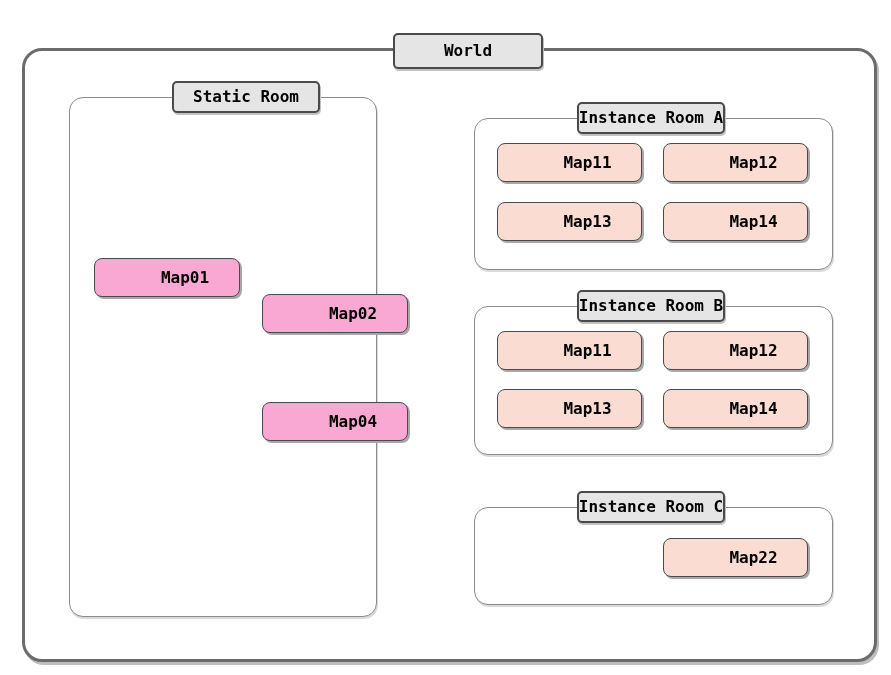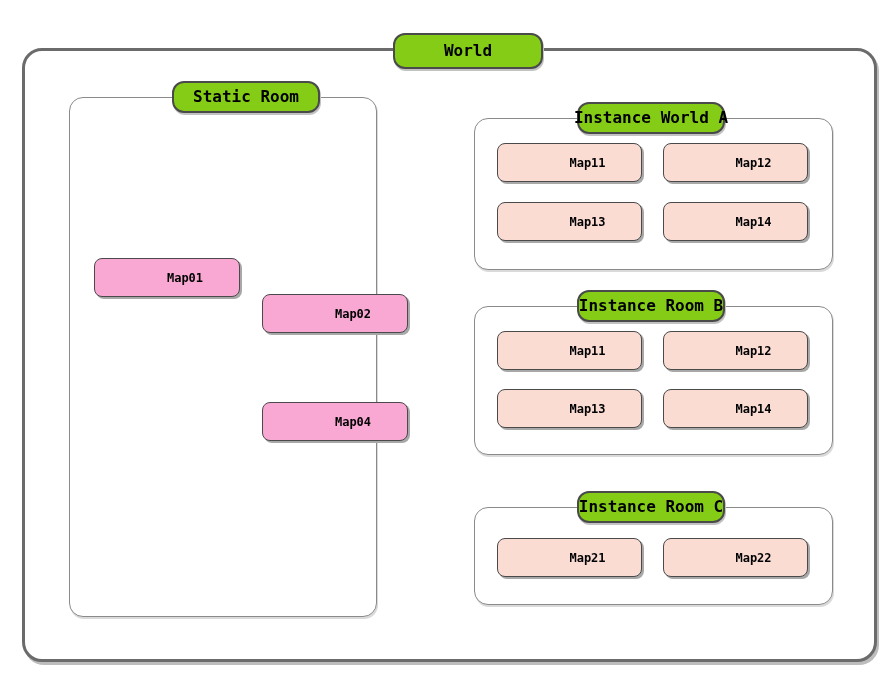--- a/index.html
+++ b/index.html
@@ -18,23 +18,23 @@
     left: 22px; top: 48px;
     width: 855px; height: 614px;
     border: 3px solid #6b6b6b;
     border-radius: 20px;
     background: #ffffff;
     box-sizing: border-box;
     box-shadow: 2px 3px 0 #bdbdbd;
   }
   .pill {
     position: absolute;
-    background: #84cc16;
+    background: #e5e5e5;
     border: 2px solid #4a4a4a;
-    border-radius: 12px;
+    border-radius: 5px;
     display: flex;
     align-items: center;
     justify-content: center;
     font-size: 16px;
     line-height: 1;
     z-index: 3;
     box-sizing: border-box;
     box-shadow: 1px 2px 0 #c2c2c2;
     white-space: nowrap;
   }
@@ -53,21 +53,21 @@
   .room-c      { left: 449px; top: 456px; width: 359px; height: 98px;  }
   .room-pill   { left: 102px; top: -17px; width: 148px; height: 32px; }
   .map {
     position: absolute;
     width: 145px; height: 39px;
     border: 1.5px solid #4a4a4a;
     border-radius: 8px;
     display: flex;
     align-items: center;
     justify-content: center;
-    font-size: 12px;
+    font-size: 16px;
     line-height: 1;
     box-sizing: border-box;
     box-shadow: 2px 2px 0 #a8a8a8;
     white-space: nowrap;
     padding-left: 36px;
   }
   .map.cyan { background: #f9a8d4; width: 146px; }
   .map.pink { background: #fadcd3; }
 </style>
 </head>
@@ -90,21 +90,21 @@
       <div class="map cyan" style="left:192px; top:160px;margin-top:36px;">
         <span>Map02</span>
       </div>
       <div class="map cyan" style="left:192px; top:304px;">
         <span>Map04</span>
       </div>
     </div>
 
     <div class="room room-a">
       <div class="pill room-pill">
-        <span>Instance World A</span>
+        <span>Instance Room A</span>
       </div>
       <div class="map pink" style="left:22px; top:24px;">
         <span>Map11</span>
       </div>
       <div class="map pink" style="left:188px; top:24px;">
         <span>Map12</span>
       </div>
       <div class="map pink" style="left:22px; top:83px;">
         <span>Map13</span>
       </div>
@@ -128,22 +128,19 @@
       </div>
       <div class="map pink" style="left:188px; top:82px;">
         <span>Map14</span>
       </div>
     </div>
 
     <div class="room room-c">
       <div class="pill room-pill">
         <span>Instance Room C</span>
       </div>
-      <div class="map pink" style="left:22px; top:30px;">
-        <span>Map21</span>
-      </div>
       <div class="map pink" style="left:188px; top:30px;">
         <span>Map22</span>
       </div>
     </div>
 
   </div>
 </div>
 
 </body></html>

